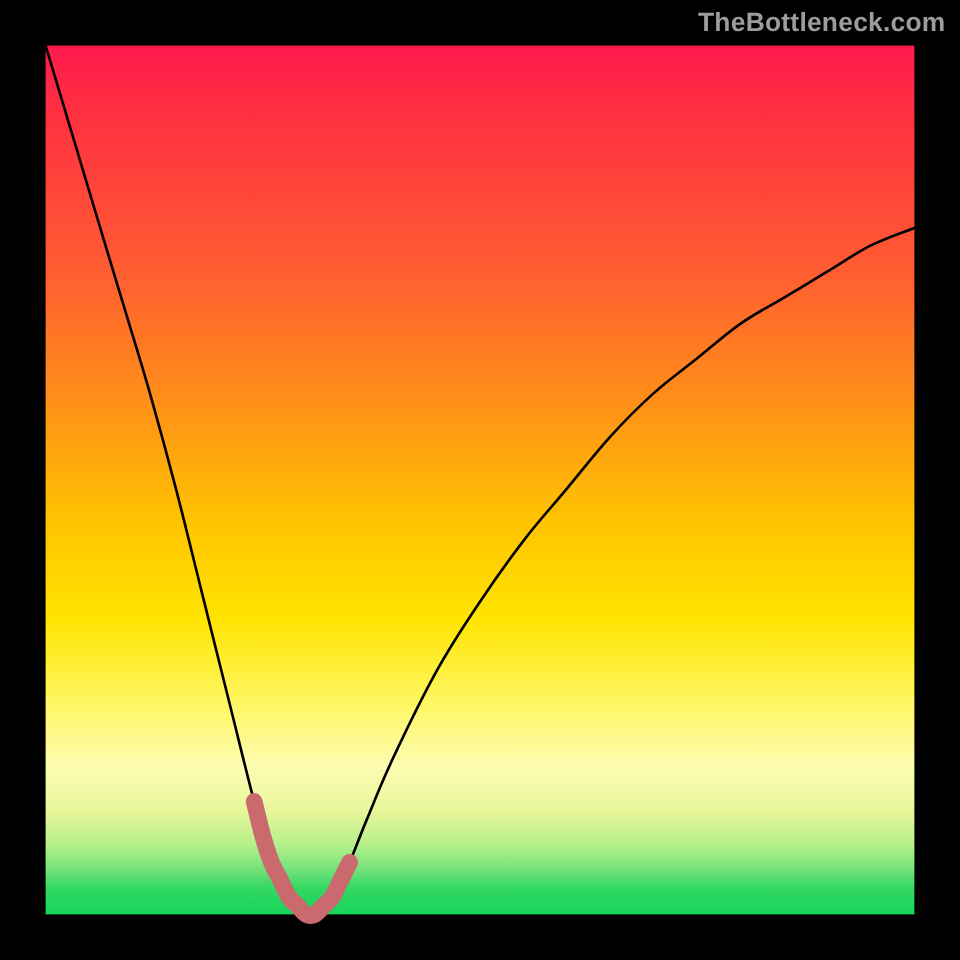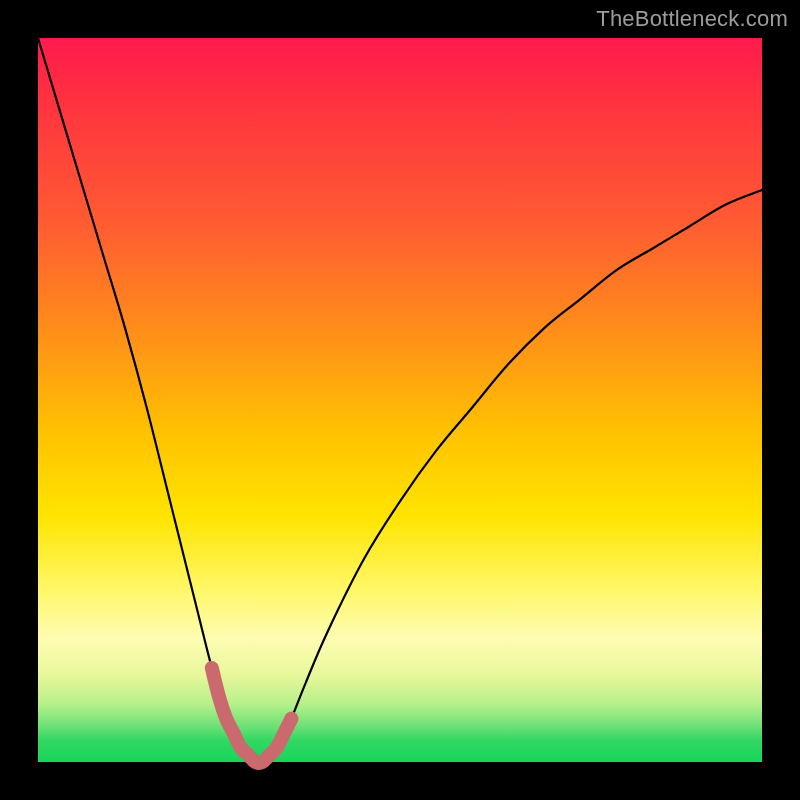--- a/index.html
+++ b/index.html
@@ -42,21 +42,21 @@
       #32d862 97%,
       #17d45b 100%
     );
   }
   .watermark {
     position: absolute;
     top: 6px;
     right: 12px;
     color: #9c9c9c;
     font-size: 22px;
-    font-weight: 400;
+    font-weight: 700;
     letter-spacing: 0.2px;
     user-select: none;
   }
   svg.curve {
     position: absolute;
     left: 0;
     top: 0;
     width: 724px;
     height: 724px;
     overflow: visible;

